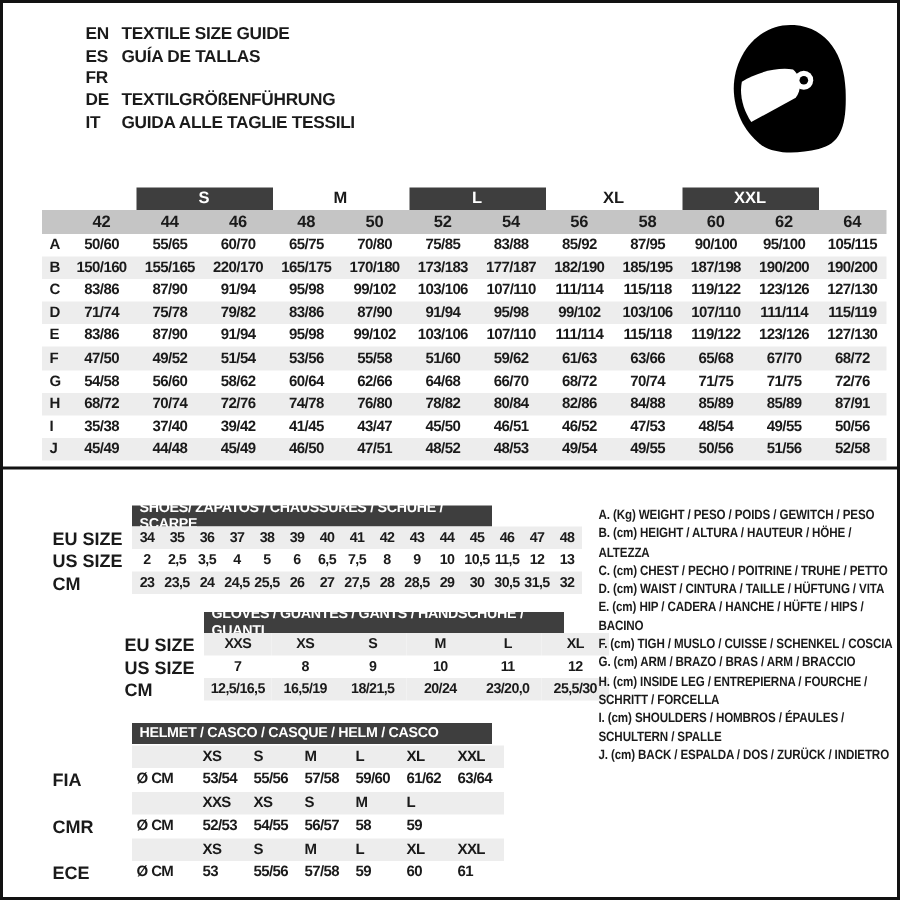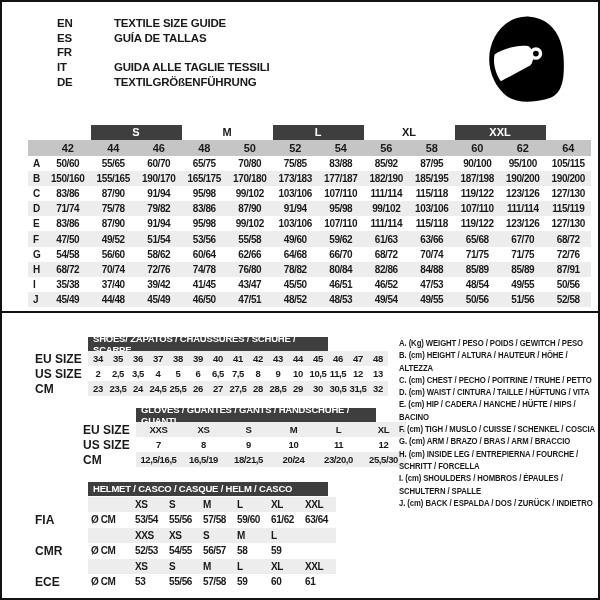--- a/index.html
+++ b/index.html
@@ -5,21 +5,21 @@
   html,body{margin:0;padding:0;}
   body{
     width:600px;height:600px;position:relative;background:#fff;overflow:hidden;
     font-family:"Liberation Sans",sans-serif;font-weight:bold;color:#1a1a1a;
     -webkit-font-smoothing:antialiased;
   }
   .frame{position:absolute;inset:0;border:2px solid #121212;box-sizing:border-box;pointer-events:none;z-index:50;}
 
   
   .lang{position:absolute;left:57px;top:16px;font-size:11.5px;letter-spacing:-0.2px;}
-  .lang-row{display:flex;height:14.6px;align-items:center;gap:33px;}
+  .lang-row{display:flex;height:14.6px;align-items:center;}
   .lang-code{width:24px;}
 
   
   .helmet-logo{position:absolute;left:481px;top:14px;width:90px;height:97px;}
 
   
   .size-table{position:absolute;left:28px;top:124px;}
   .sg{display:grid;grid-template-columns:17px repeat(12,45.5px);}
   .group-row{height:16px;align-items:center;}
   .group-cell{display:flex;align-items:center;justify-content:center;font-size:11px;height:15px;}
@@ -70,26 +70,26 @@
       <span class="lang-label">TEXTILE SIZE GUIDE</span>
     </div>
     <div class="lang-row">
       <span class="lang-code">ES</span>
       <span class="lang-label">GUÍA DE TALLAS</span>
     </div>
     <div class="lang-row">
       <span class="lang-code">FR</span>
     </div>
     <div class="lang-row">
+      <span class="lang-code">DE</span>
+      <span class="lang-label">TEXTILGRÖßENFÜHRUNG</span>
+    </div>
+    <div class="lang-row">
       <span class="lang-code">IT</span>
       <span class="lang-label">GUIDA ALLE TAGLIE TESSILI</span>
-    </div>
-    <div class="lang-row">
-      <span class="lang-code">DE</span>
-      <span class="lang-label">TEXTILGRÖßENFÜHRUNG</span>
     </div>
   </div>
 
 <svg class="helmet-logo" viewBox="0 0 100 108" aria-hidden="true">
   <path d="M54,3 C79,5 91,26 92,51 C93,77 89,91 72,95 C55,99 38,99 28,91 C17,82 9,67 9,50 C9,25 28,1 54,3 Z" fill="#000"></path>
   <path d="M15,45 C26,38 42,34 53,36 C59,41 60,50 55,57 L22,75 C16,66 13,55 15,45 Z" fill="#fff"></path>
   <circle cx="61" cy="44" r="7" fill="#fff"></circle>
   <circle cx="61" cy="44" r="3.2" fill="#000"></circle>
 </svg>
 
@@ -129,21 +129,21 @@
         <div class="val-cell">85/92</div>
         <div class="val-cell">87/95</div>
         <div class="val-cell">90/100</div>
         <div class="val-cell">95/100</div>
         <div class="val-cell">105/115</div>
       </div>
       <div class="sg trow shade">
         <div class="letter-cell">B</div>
         <div class="val-cell">150/160</div>
         <div class="val-cell">155/165</div>
-        <div class="val-cell">190/170</div>
+        <div class="val-cell">220/170</div>
         <div class="val-cell">165/175</div>
         <div class="val-cell">170/180</div>
         <div class="val-cell">173/183</div>
         <div class="val-cell">177/187</div>
         <div class="val-cell">182/190</div>
         <div class="val-cell">185/195</div>
         <div class="val-cell">187/198</div>
         <div class="val-cell">190/200</div>
         <div class="val-cell">190/200</div>
       </div>
@@ -192,21 +192,21 @@
         <div class="val-cell">123/126</div>
         <div class="val-cell">127/130</div>
       </div>
       <div class="sg trow shade">
         <div class="letter-cell">F</div>
         <div class="val-cell">47/50</div>
         <div class="val-cell">49/52</div>
         <div class="val-cell">51/54</div>
         <div class="val-cell">53/56</div>
         <div class="val-cell">55/58</div>
-        <div class="val-cell">49/60</div>
+        <div class="val-cell">51/60</div>
         <div class="val-cell">59/62</div>
         <div class="val-cell">61/63</div>
         <div class="val-cell">63/66</div>
         <div class="val-cell">65/68</div>
         <div class="val-cell">67/70</div>
         <div class="val-cell">68/72</div>
       </div>
       <div class="sg trow">
         <div class="letter-cell">G</div>
         <div class="val-cell">54/58</div>

